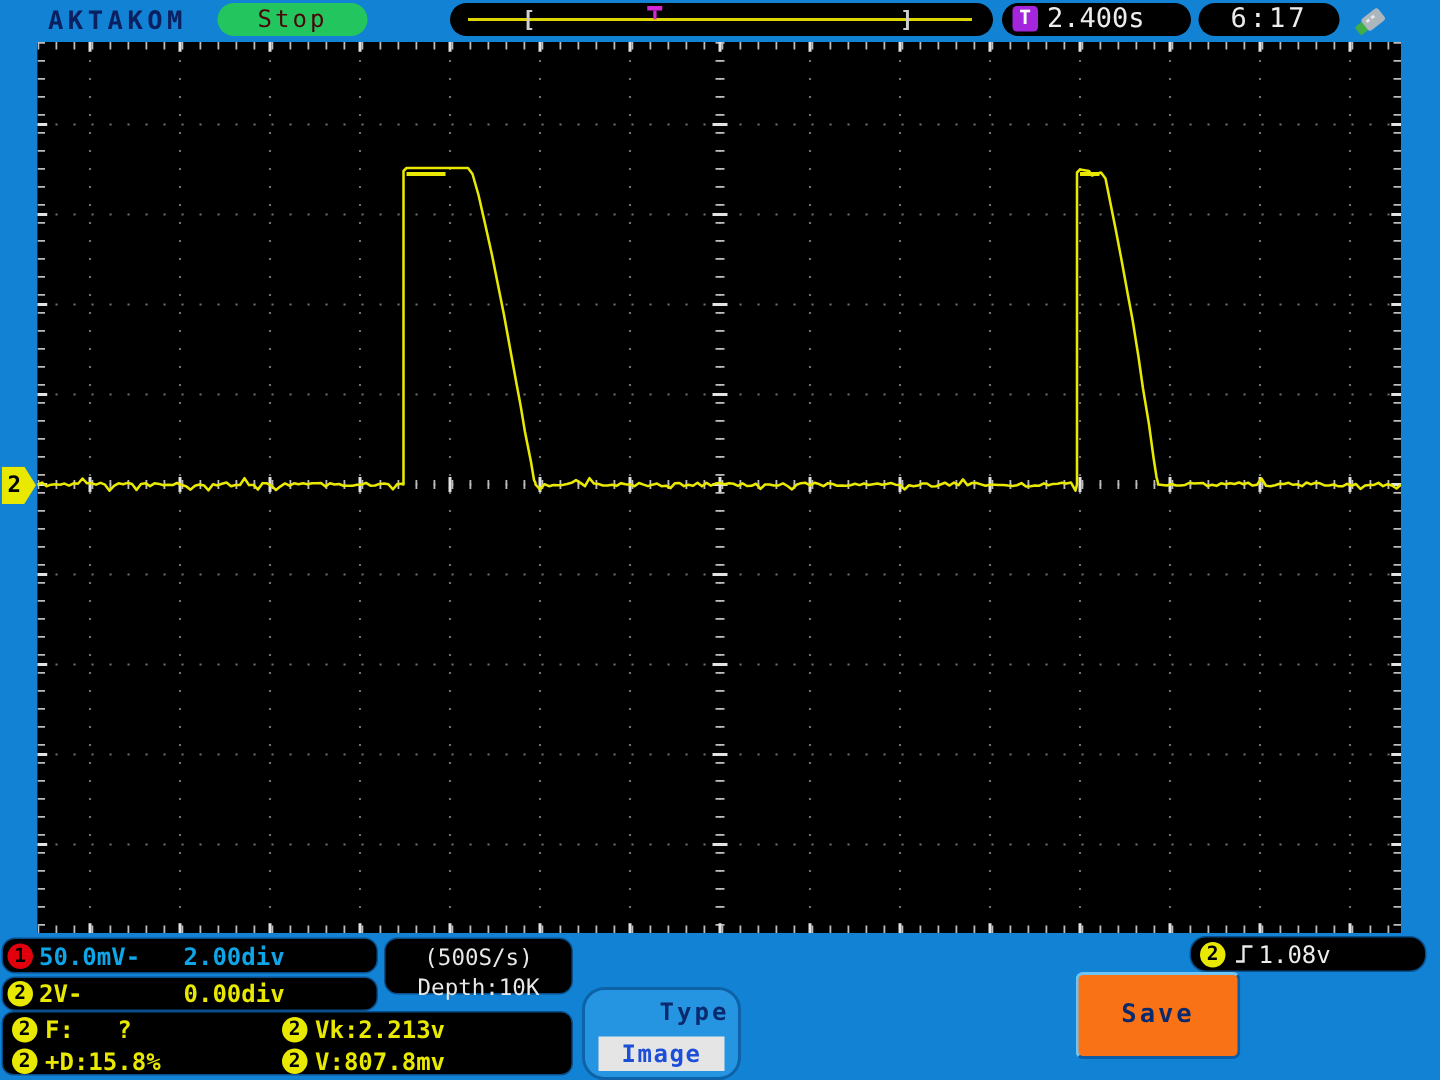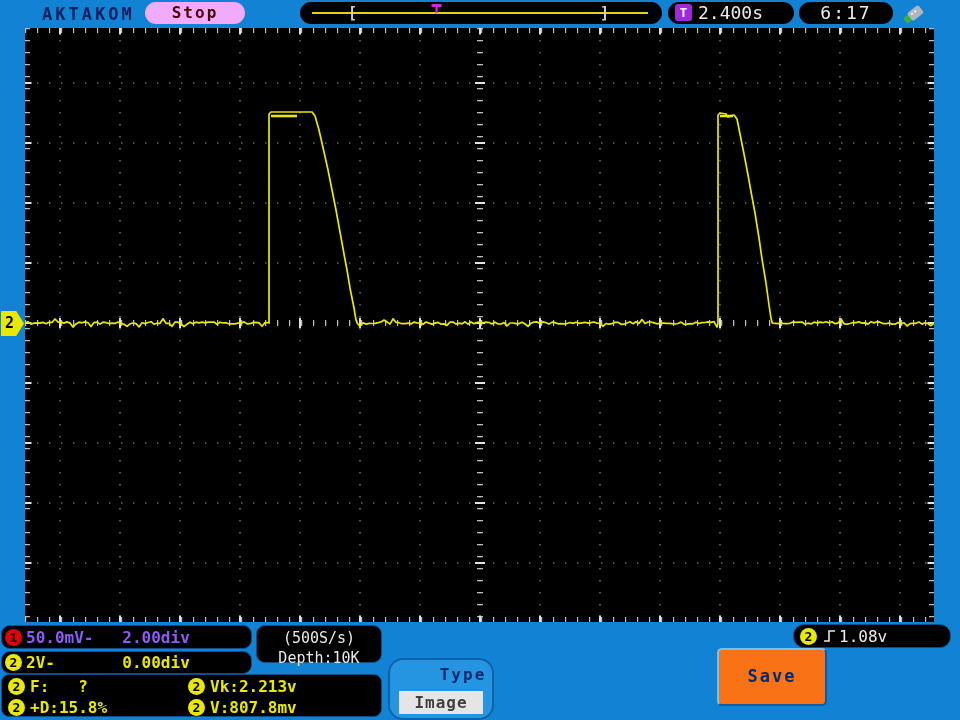--- a/index.html
+++ b/index.html
@@ -3,23 +3,23 @@
 <meta charset="utf-8">
 <style>
   html,body{margin:0;padding:0;background:#333;}
   .bezel{
     position:relative;width:960px;height:720px;overflow:hidden;
     background:#1283d4;
     font-family:"DejaVu Sans Mono","Liberation Mono",monospace;
     -webkit-font-smoothing:none;
   }
   
-  .brand{position:absolute;left:42px;top:4px;font-size:17px;font-weight:bold;color:#0a2060;letter-spacing:3px;}
-  .stop-pill{position:absolute;left:145px;top:2px;width:100px;height:22px;background:#f0abfc;border-radius:12px;
-    text-align:center;line-height:22px;font-size:16px;font-weight:bold;color:#4a0406;letter-spacing:2px;cursor:default;}
+  .brand{position:absolute;left:32px;top:4px;font-size:17px;font-weight:bold;color:#0a2060;letter-spacing:3px;}
+  .stop-pill{position:absolute;left:145px;top:2px;width:100px;height:22px;background:#22c55e;border-radius:12px;
+    text-align:center;line-height:22px;font-size:16px;font-weight:normal;color:#4a0406;letter-spacing:2px;cursor:default;}
   .pos-bar{position:absolute;left:300px;top:2px;width:362px;height:22px;background:#000;border-radius:11px;}
   .pos-line{position:absolute;left:12px;right:14px;top:10px;height:2px;background:#ddd600;}
   .pos-bracket{position:absolute;top:1px;font-size:15px;font-weight:bold;color:#cfcfcf;line-height:20px;}
   .pos-bracket.l{left:48px;} .pos-bracket.r{left:300px;}
   .pos-marker{position:absolute;left:131px;top:2px;width:11px;height:9px;}
   .pill{position:absolute;top:2px;height:22px;background:#000;border-radius:11px;}
   .trig-pill{left:668px;width:126px;}
   .t-icon{position:absolute;left:7px;top:2px;width:17px;height:17px;background:#a426dc;border-radius:3px;
     color:#fff;font-size:13px;font-weight:bold;text-align:center;line-height:17px;}
   .trig-time{position:absolute;left:30px;top:0;font-size:18px;color:#ececec;line-height:22px;}
@@ -49,21 +49,21 @@
   .trig-box{left:793px;top:2px;width:158px;height:24px;border-radius:11px;display:flex;align-items:center;}
   .trig-box .badge{margin-left:6px;}
   .edge-glyph{margin-left:6px;width:13px;height:16px;}
   .trig-level{margin-left:3px;font-size:16px;color:#ececec;}
   .meas-box{left:1px;top:52px;width:381px;height:43px;border-radius:8px;}
   .meas-cell{position:absolute;display:flex;align-items:center;height:19px;}
   .meas-text{margin-left:5px;font-size:16px;font-weight:bold;color:#e8e800;white-space:pre;}
   .menu-box{position:absolute;left:388px;top:36px;width:106px;height:62px;background:#2595e2;
     border:2px solid #0d62a8;border-radius:15px;box-sizing:border-box;padding-left:44px;}
   .menu-title{text-align:center;margin-top:5px;font-size:16px;font-weight:bold;color:#0a2a6e;letter-spacing:2px;}
-  .menu-selected{position:absolute;left:9px;right:9px;top:31px;height:23px;background:#e5e5e5;color:#404040;
+  .menu-selected{position:absolute;left:9px;right:9px;top:31px;height:23px;background:#e5e5e5;color:#1d4ed8;
     text-align:center;line-height:23px;font-size:16px;font-weight:bold;letter-spacing:1px;}
   .save-btn{position:absolute;left:717px;top:26px;width:110px;height:58px;background:#f97316;border-radius:5px;
     border:2px solid;border-color:#6ec4f4 #0c5ca6 #0c5ca6 #6ec4f4;box-sizing:border-box;
     text-align:center;line-height:52px;font-size:17px;font-weight:bold;color:#0a2a6e;letter-spacing:2px;cursor:pointer;}
 </style>
 </head>
 <body>
 
 <div class="bezel">
 
@@ -141,21 +141,21 @@
         <path d="M 271 116 L 297 116" fill="none" stroke="#e8e800" stroke-width="2.6"></path>
         <path d="M 720 116 L 733 116" fill="none" stroke="#e8e800" stroke-width="2.6"></path>
       </svg>
   </div>
   <div class="ch2-tag">2</div>
 
   <div class="bottom">
 
     <div class="blackbox ch-row ch1-box">
       <span class="badge" style="background: rgb(225, 0, 12);">1</span>
-      <span class="ch-text" style="color: #8b5cf6;">50.0mV-   2.00div</span>
+      <span class="ch-text" style="color: #0ea5e9;">50.0mV-   2.00div</span>
     </div>
 
     <div class="blackbox ch-row ch2-box">
       <span class="badge" style="background: rgb(232, 232, 0);">2</span>
       <span class="ch-text" style="color: rgb(232, 232, 0);">2V-       0.00div</span>
     </div>
 
     <div class="blackbox sr-box">
       <div>(500S/s)</div>
       <div>Depth:10K</div>

